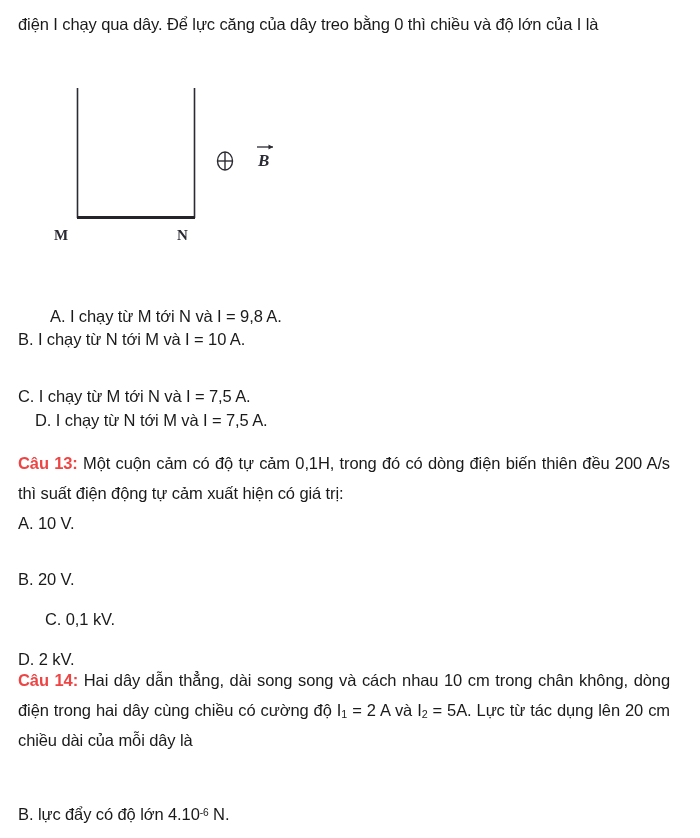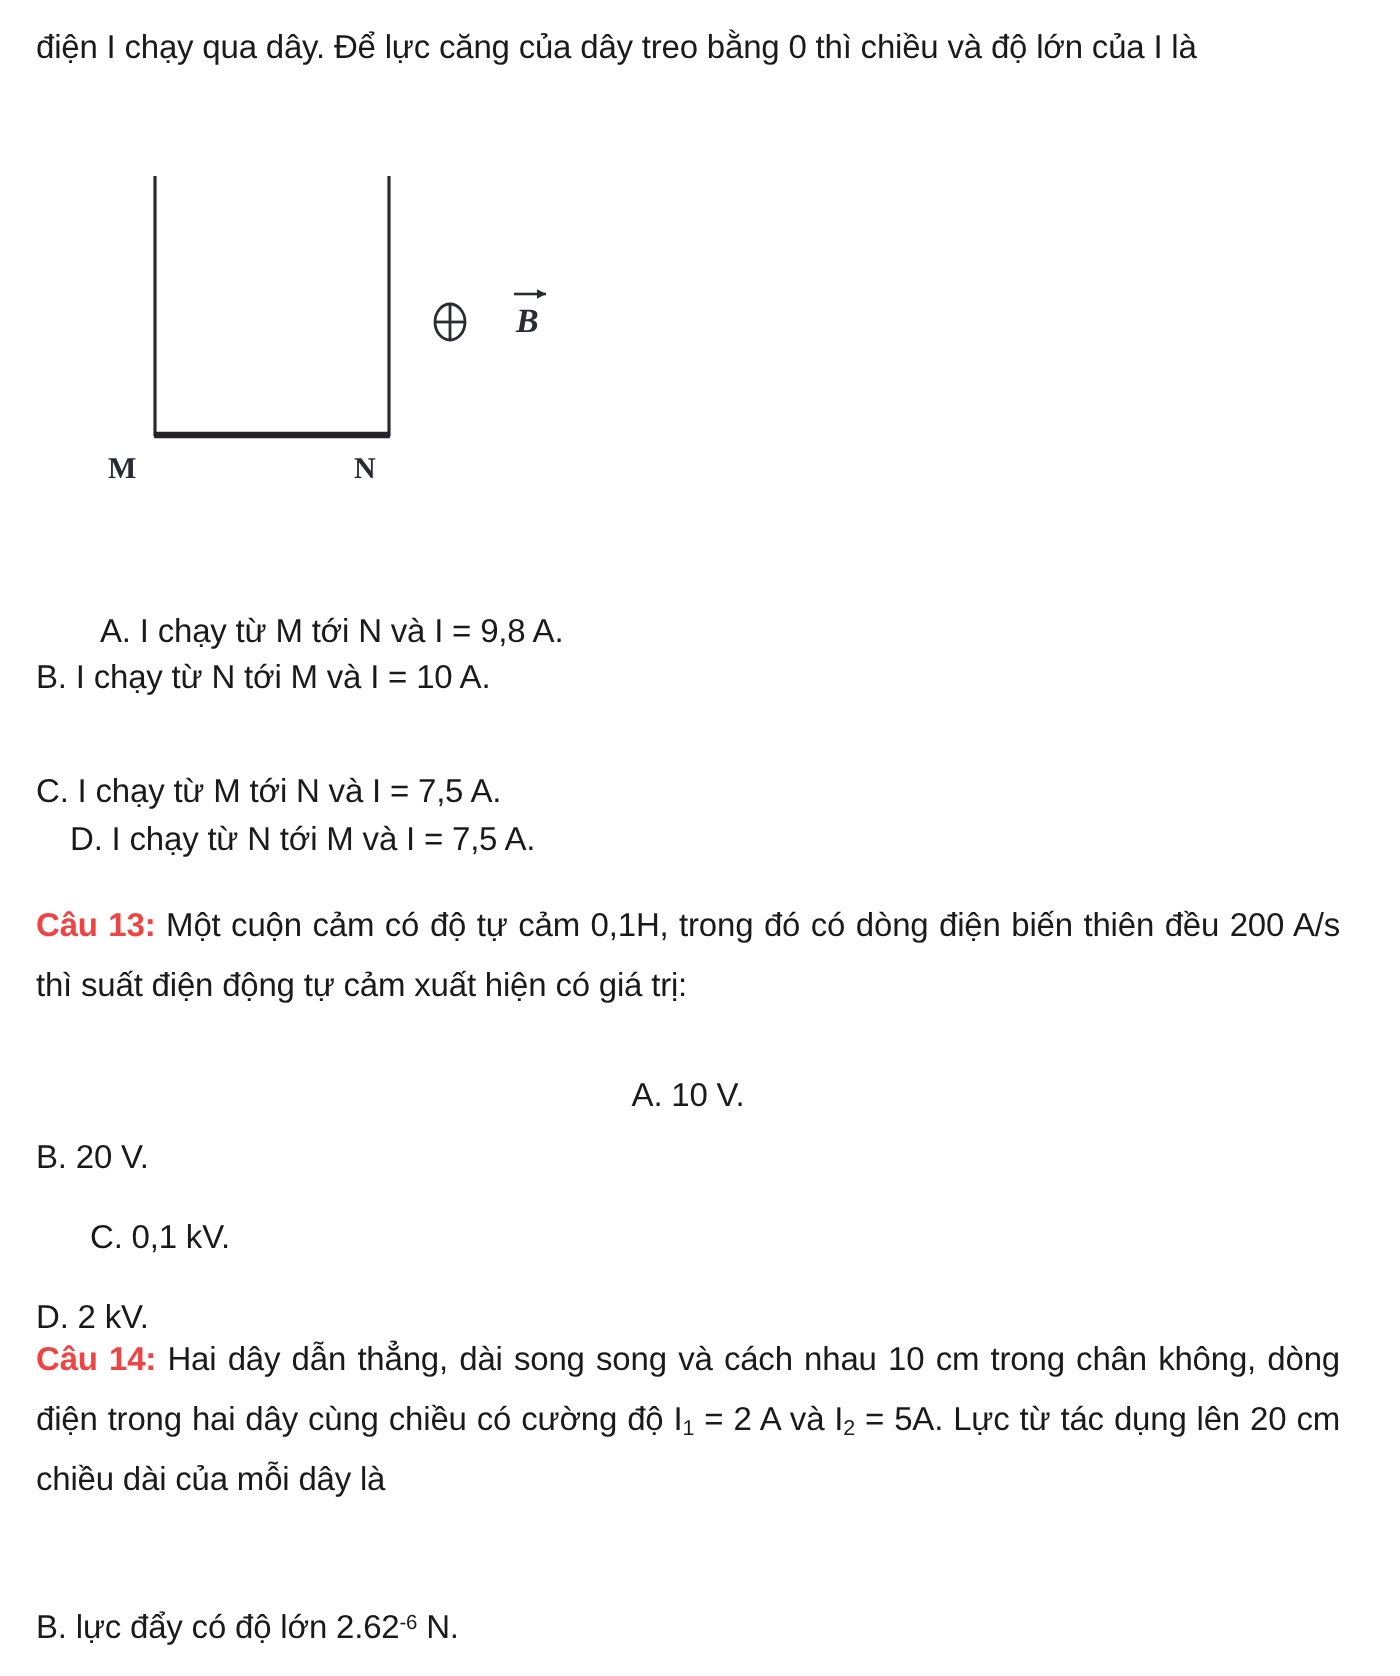--- a/index.html
+++ b/index.html
@@ -142,21 +142,21 @@
   </div>
   <div class="opt" style="top:409px;margin-left:17px;">
     <span>D.</span>
     <span>I chạy từ N tới M và I = 7,5 A.</span>
   </div>
 
   <div class="para" style="top:448px;">
     <span class="qlabel">Câu 13:</span><span>&nbsp;</span><span>Một cuộn cảm có độ tự cảm 0,1H, trong đó có dòng điện biến thiên đều 200 A/s thì suất điện động tự cảm xuất hiện có giá trị:</span>
   </div>
 
-  <div class="opt" style="top:537px;text-align:center;">
+  <div class="opt" style="top:512px;">
     <span>A.</span>
     <span>10 V.</span>
   </div>
   <div class="opt" style="top:568px;">
     <span>B.</span>
     <span>20 V.</span>
   </div>
   <div class="opt" style="top:608px;margin-left:27px;">
     <span>C.</span>
     <span>0,1 kV.</span>
@@ -165,16 +165,16 @@
     <span>D.</span>
     <span>2 kV.</span>
   </div>
 
   <div class="para" style="top:665px;">
     <span class="qlabel">Câu 14:</span><span>&nbsp;</span><span>Hai dây dẫn thẳng, dài song song và cách nhau 10 cm trong chân không, dòng điện trong hai dây cùng chiều có cường độ I</span><sub>1</sub><span> = 2 A và I</span><sub>2</sub><span> = 5A. Lực từ tác dụng lên 20 cm chiều dài của mỗi dây là</span>
   </div>
 
   <div class="opt" style="top:803px;">
     <span>B.</span>
-    <span>lực đẩy có độ lớn 2.62</span><sup>-6</sup><span> N.</span>
+    <span>lực đẩy có độ lớn 4.10</span><sup>-6</sup><span> N.</span>
   </div>
 
 </div>
 
 </body></html>

